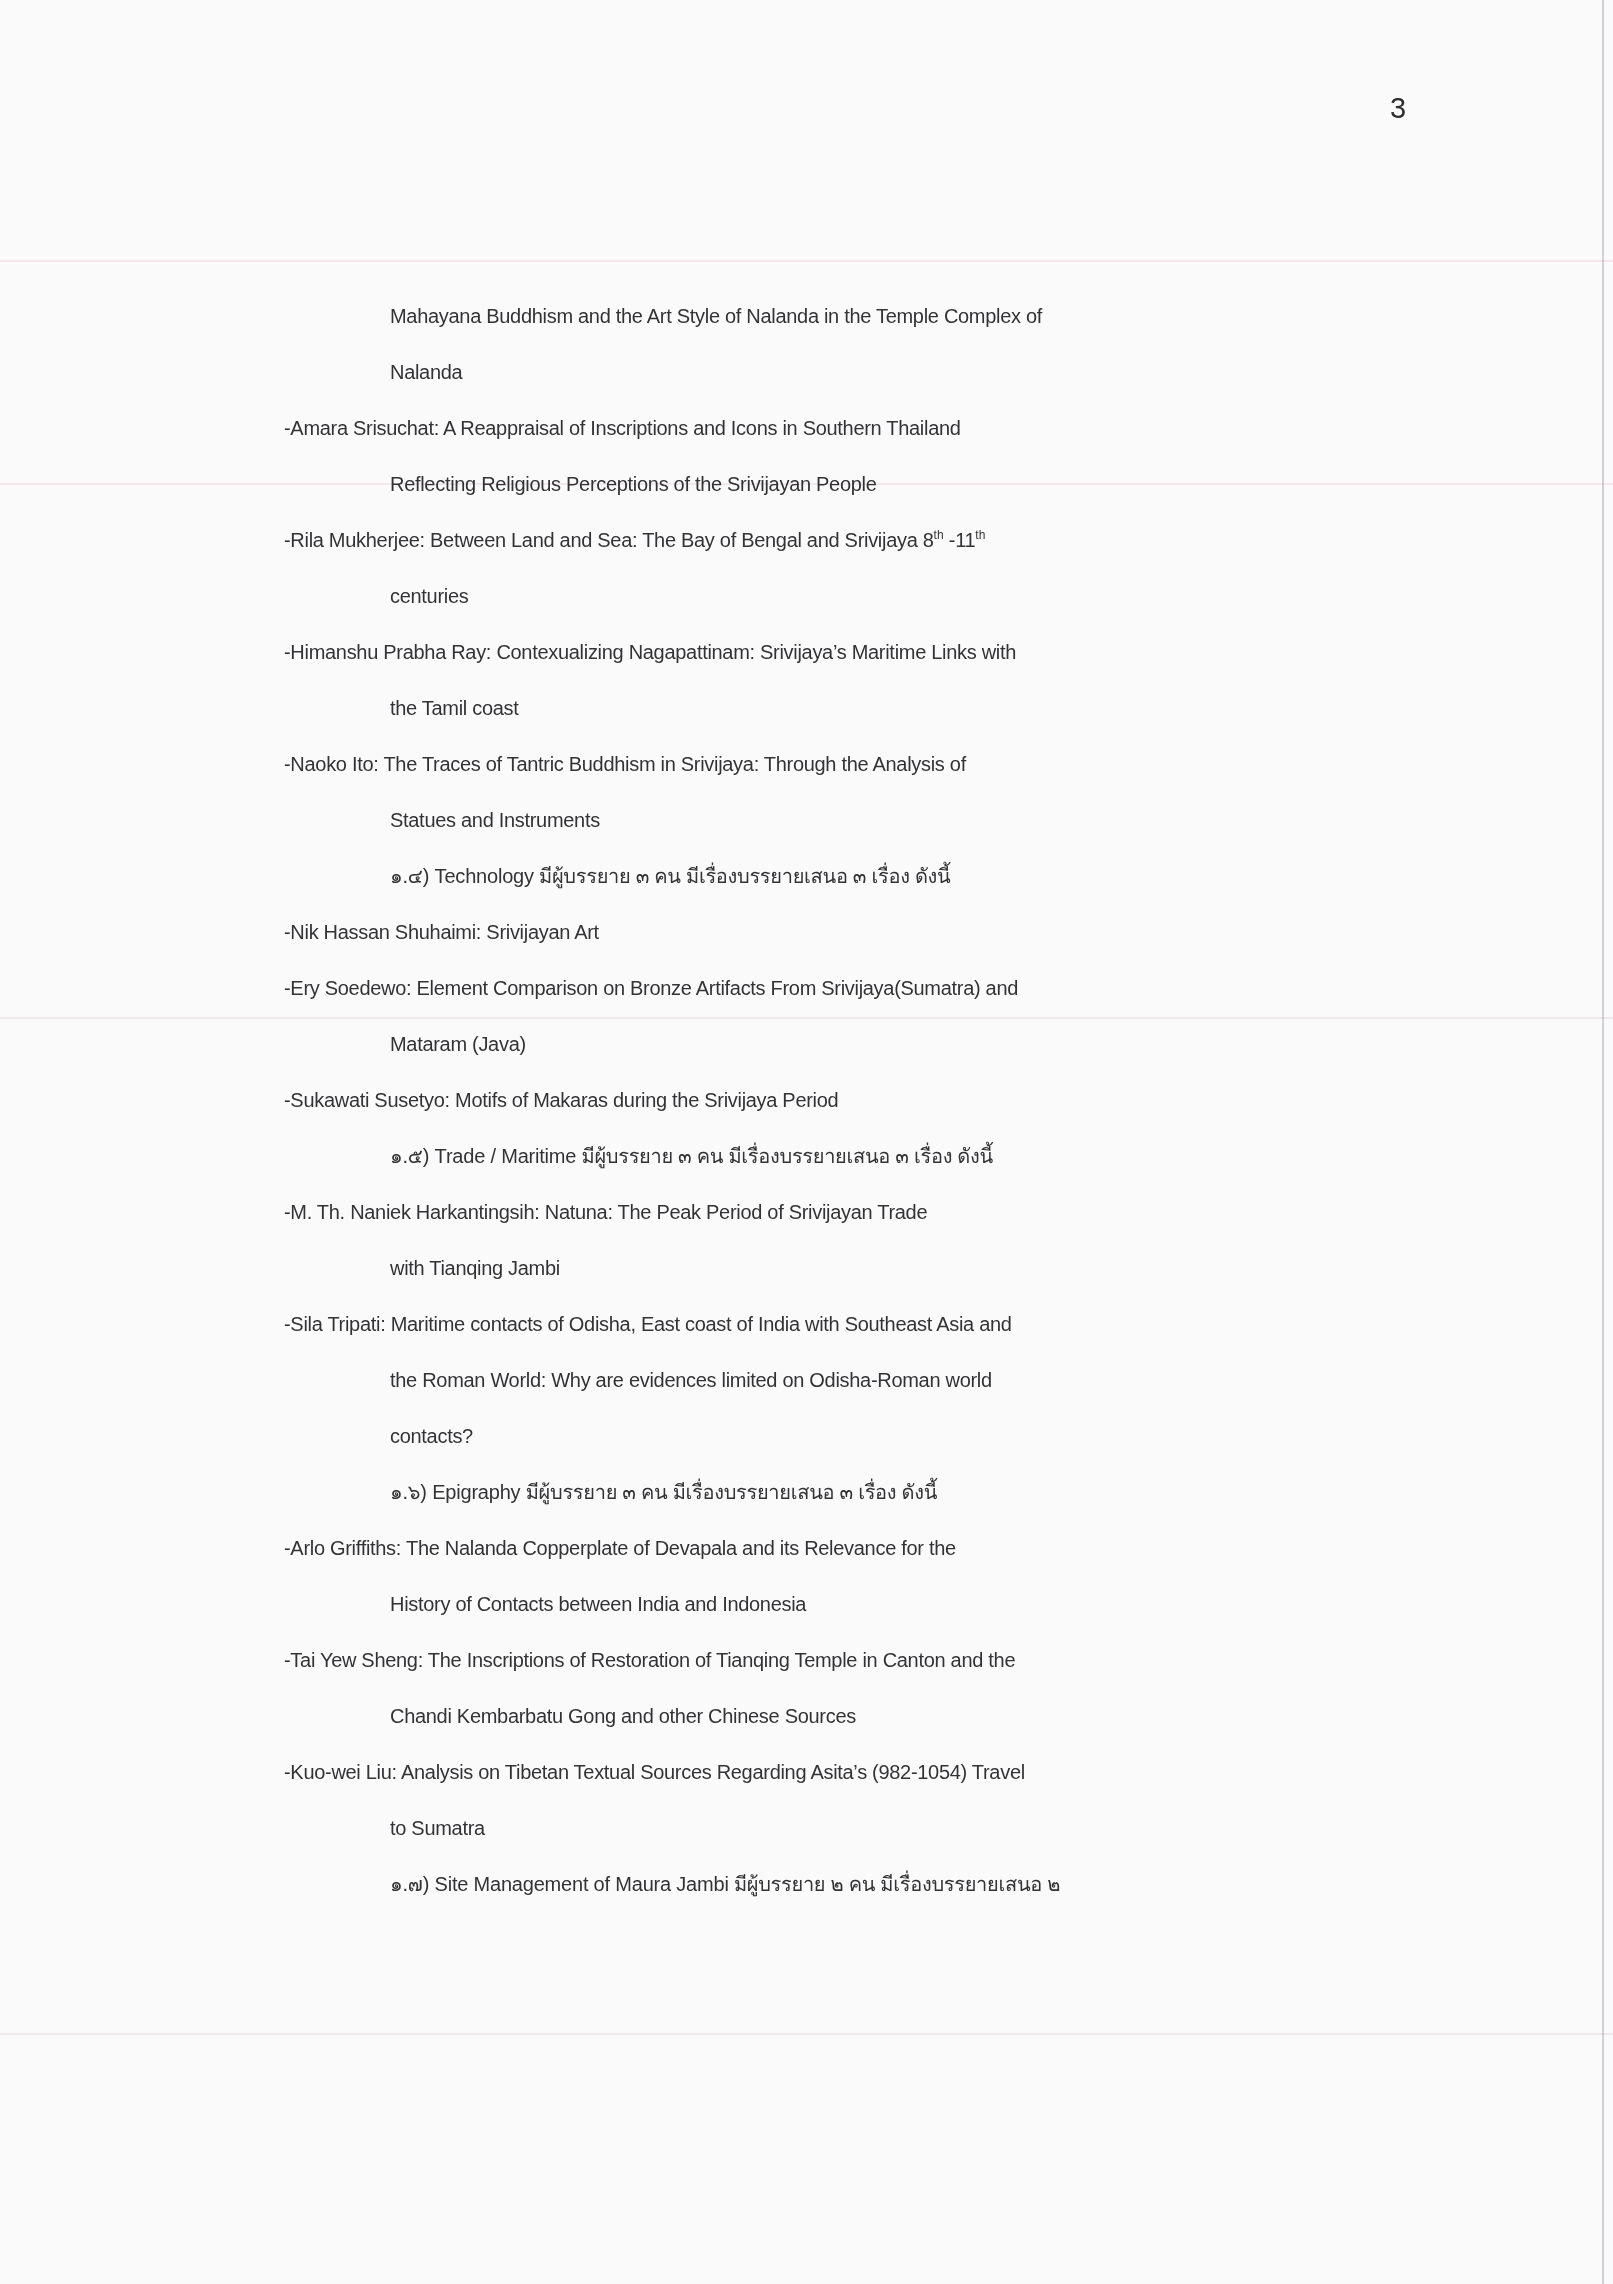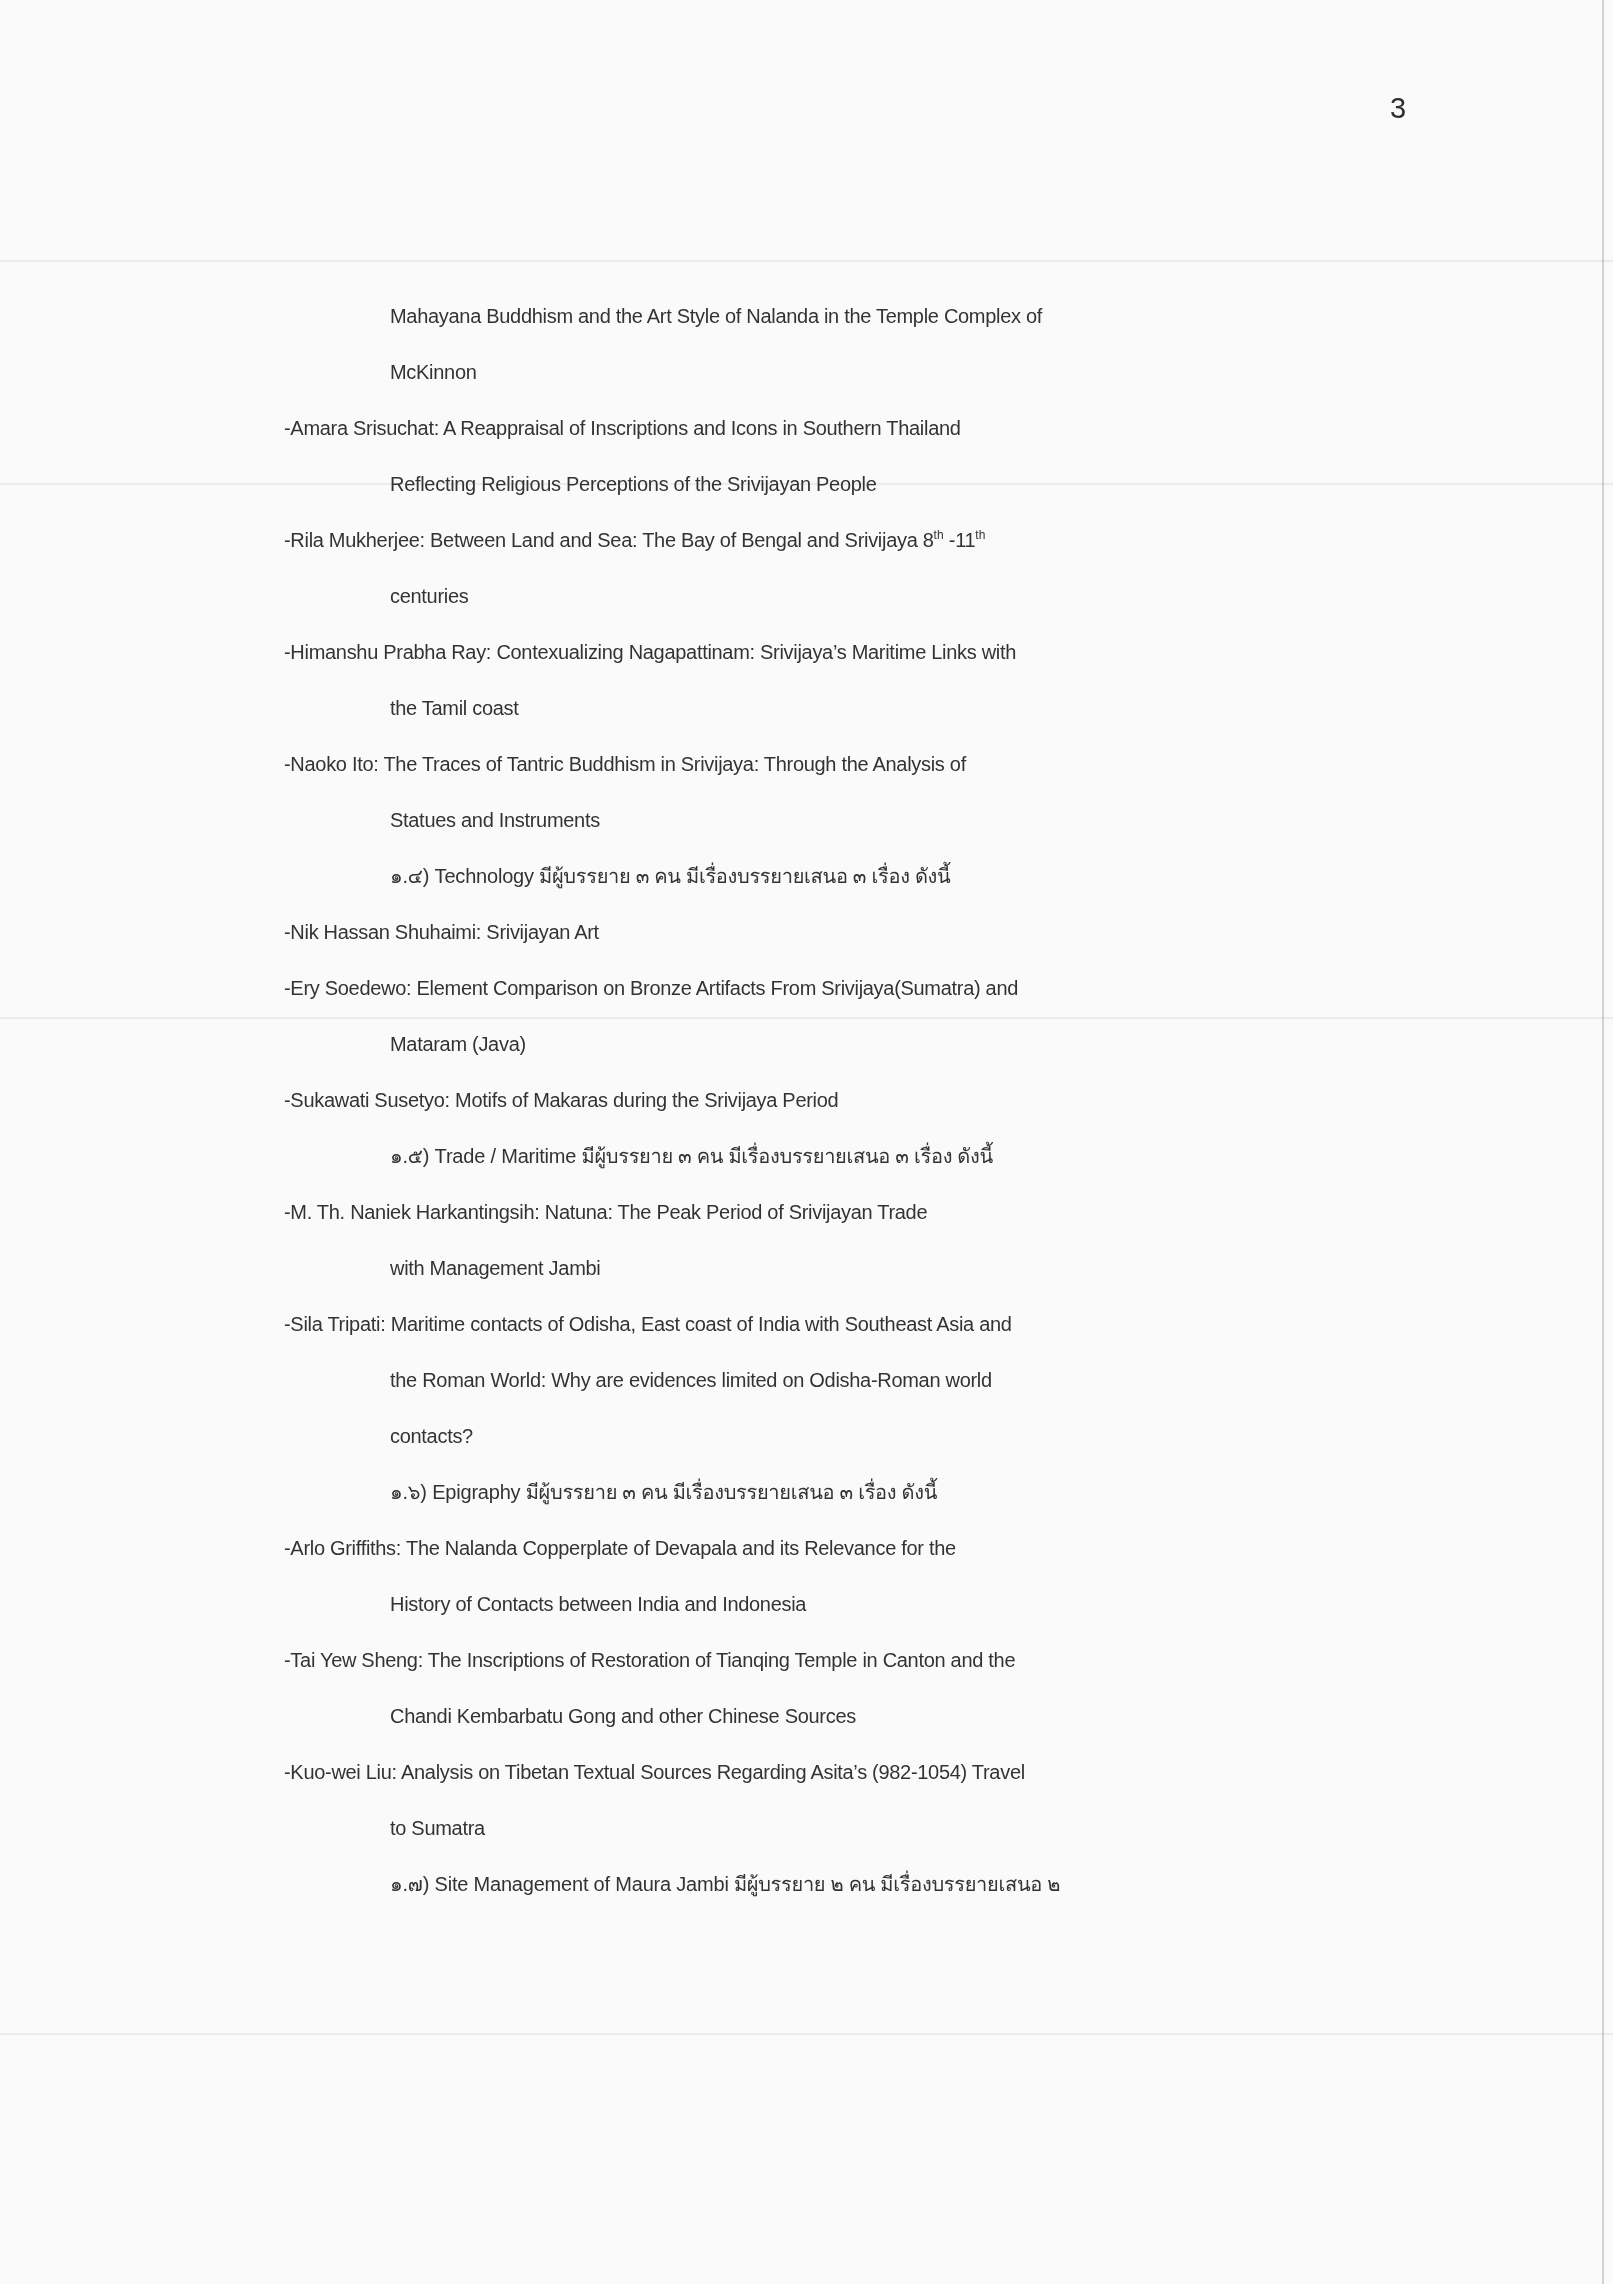--- a/index.html
+++ b/index.html
@@ -77,37 +77,37 @@
   <div class="scanline-h" style="top:260px"></div>
   <div class="scanline-h" style="top:483px"></div>
   <div class="scanline-h" style="top:1017px"></div>
   <div class="scanline-h" style="top:2033px"></div>
   <div class="scanline-v" style="left:1602px"></div>
 
   <div class="page-number">3</div>
 
   <div class="text-block" id="text-block">
       <div class="doc-line indent"><span class="run">Mahayana Buddhism and the Art Style of Nalanda in the Temple Complex of</span></div>
-      <div class="doc-line indent"><span class="run">McKinnon</span></div>
+      <div class="doc-line indent"><span class="run">Nalanda</span></div>
       <div class="doc-line"><span class="run">-Amara Srisuchat: A Reappraisal of Inscriptions and Icons in Southern Thailand</span></div>
       <div class="doc-line indent"><span class="run">Reflecting Religious Perceptions of the Srivijayan People</span></div>
       <div class="doc-line"><span class="run">-Rila Mukherjee: Between Land and Sea: The Bay of Bengal and Srivijaya 8</span><sup class="run">th</sup><span class="run"> -11</span><sup class="run">th</sup></div>
       <div class="doc-line indent"><span class="run">centuries</span></div>
       <div class="doc-line"><span class="run">-Himanshu Prabha Ray: Contexualizing Nagapattinam: Srivijaya’s Maritime Links with</span></div>
       <div class="doc-line indent"><span class="run">the Tamil coast</span></div>
       <div class="doc-line"><span class="run">-Naoko Ito: The Traces of Tantric Buddhism in Srivijaya: Through the Analysis of</span></div>
       <div class="doc-line indent"><span class="run">Statues and Instruments</span></div>
       <div class="doc-line indent"><span class="run bold">๑.๔) Technology</span><span class="run"> มีผู้บรรยาย ๓  คน  มีเรื่องบรรยายเสนอ ๓ เรื่อง ดังนี้</span></div>
       <div class="doc-line"><span class="run">-Nik Hassan Shuhaimi: Srivijayan Art</span></div>
       <div class="doc-line"><span class="run">-Ery Soedewo: Element Comparison on Bronze Artifacts From Srivijaya(Sumatra) and</span></div>
       <div class="doc-line indent"><span class="run">Mataram (Java)</span></div>
       <div class="doc-line"><span class="run">-Sukawati Susetyo: Motifs of Makaras during the Srivijaya Period</span></div>
       <div class="doc-line indent"><span class="run bold">๑.๕) Trade / Maritime</span><span class="run"> มีผู้บรรยาย ๓ คน มีเรื่องบรรยายเสนอ ๓ เรื่อง ดังนี้</span></div>
       <div class="doc-line"><span class="run">-M. Th. Naniek Harkantingsih: Natuna: The Peak Period of Srivijayan Trade</span></div>
-      <div class="doc-line indent"><span class="run">with Management Jambi</span></div>
+      <div class="doc-line indent"><span class="run">with Tianqing Jambi</span></div>
       <div class="doc-line"><span class="run">-Sila Tripati: Maritime contacts of Odisha, East coast of India with Southeast Asia and</span></div>
       <div class="doc-line indent"><span class="run">the Roman World: Why are evidences limited on Odisha-Roman world</span></div>
       <div class="doc-line indent"><span class="run">contacts?</span></div>
       <div class="doc-line indent"><span class="run bold">๑.๖) Epigraphy</span><span class="run"> มีผู้บรรยาย ๓ คน มีเรื่องบรรยายเสนอ ๓ เรื่อง ดังนี้</span></div>
       <div class="doc-line"><span class="run">-Arlo Griffiths: The Nalanda Copperplate of Devapala and its Relevance for the</span></div>
       <div class="doc-line indent"><span class="run">History of Contacts between India and Indonesia</span></div>
       <div class="doc-line"><span class="run">-Tai Yew Sheng: The Inscriptions of Restoration of Tianqing Temple in Canton and the</span></div>
       <div class="doc-line indent"><span class="run">Chandi Kembarbatu Gong and other Chinese Sources</span></div>
       <div class="doc-line"><span class="run">-Kuo-wei Liu: Analysis on Tibetan Textual Sources Regarding Asita’s (982-1054) Travel</span></div>
       <div class="doc-line indent"><span class="run">to Sumatra</span></div>

